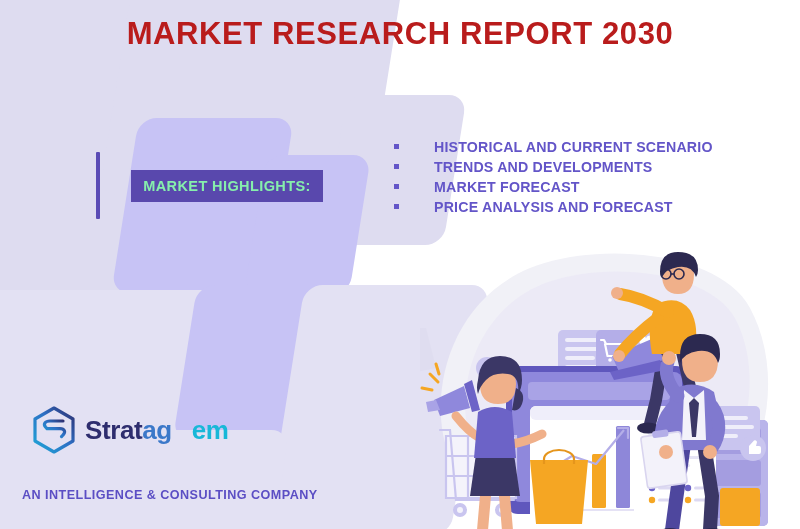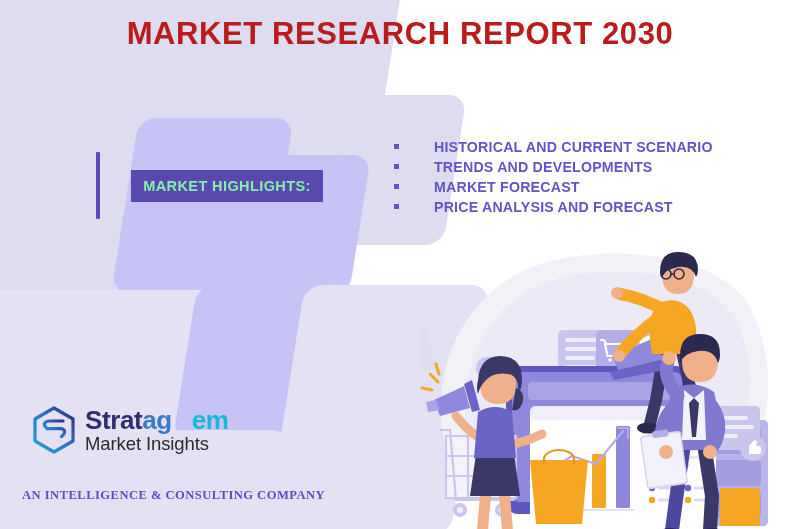--- a/index.html
+++ b/index.html
@@ -51,21 +51,21 @@
   #logo{position:absolute;left:30px;top:405px;display:flex;align-items:center;}
   #logo-mark{width:48px;height:50px;flex:0 0 auto;}
   #logo-text{margin-left:7px;line-height:1;}
   #logo-name{font-size:26px;font-weight:bold;letter-spacing:-.4px;}
   #logo-name .s1{color:#2e2d6e;}
   #logo-name .s2{color:#3b78c9;}
   #logo-name .s3{color:#18b8d8;padding-left:20px;}
   #logo-sub{font-size:18.5px;color:#2b2b2b;margin-top:2px;letter-spacing:-.1px;}
   #tagline{
     position:absolute;left:22px;top:488px;
-    font-size:12.6px;font-weight:bold;color:#5b4ec4;letter-spacing:.45px;font-family:Liberation Serif, serif;
+    font-size:12.6px;font-weight:bold;color:#5b4ec4;letter-spacing:.45px;
   }
 
   
   #illo{position:absolute;left:420px;top:248px;width:380px;height:281px;}
   #illo svg{display:block;}
 </style>
 </head>
 <body>
 
 <div id="stage">
@@ -117,21 +117,20 @@
             <stop offset="1" stop-color="#2e2d6e"></stop>
           </linearGradient>
         </defs>
         <path d="M24 3 L43 14 L43 36 L24 47 L5 36 L5 14 Z" fill="none" stroke="url(#lg)" stroke-width="3.2" stroke-linejoin="round"></path>
         <path d="M33 16 L20 16 C15 16 13 19 15.5 22 L17 23.6 L30 23.6 C34.5 23.6 36 27 33 30 L31.5 31.6" fill="none" stroke="url(#lg)" stroke-width="3.2" stroke-linecap="round" stroke-linejoin="round"></path>
         <path d="M15 34 L28 34" fill="none" stroke="url(#lg)" stroke-width="3.2" stroke-linecap="round"></path>
       </svg>
     </span>
     <span id="logo-text">
       <div id="logo-name"><span class="s1">Strat</span><span class="s2">ag</span><span class="s3">em</span></div>
-      <div id="logo-sub">Market Insights</div>
     </span>
   </div>
 
   <div id="tagline">AN INTELLIGENCE &amp; CONSULTING COMPANY</div>
 
   <div id="illo">
   <svg viewBox="0 0 380 281" width="380" height="281">
 
     <path d="M110 20 C180 -8 300 4 330 60 C360 116 350 190 320 230 C290 268 200 276 140 268
              C80 260 30 240 22 180 C14 120 42 48 110 20 Z" fill="#f1f1f7"></path>

